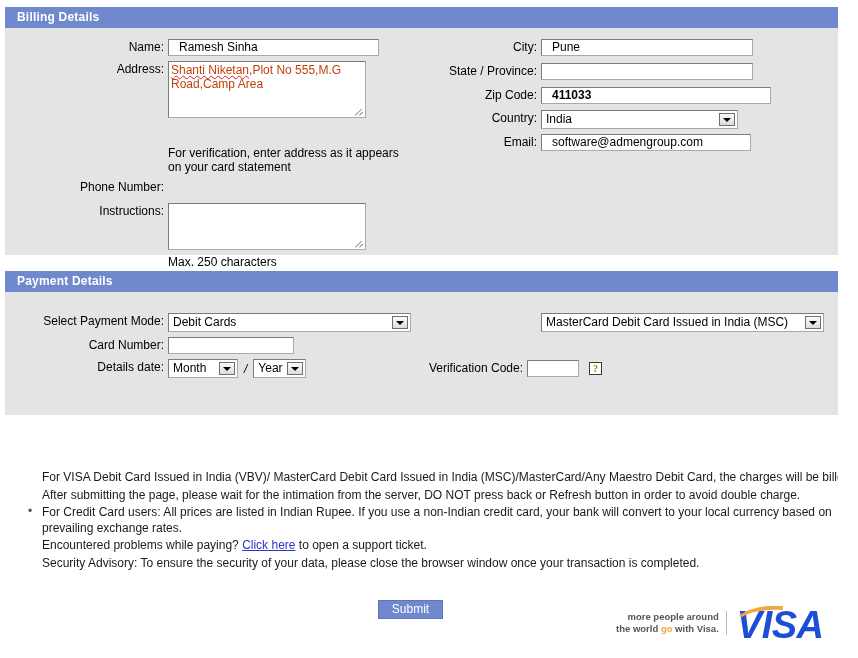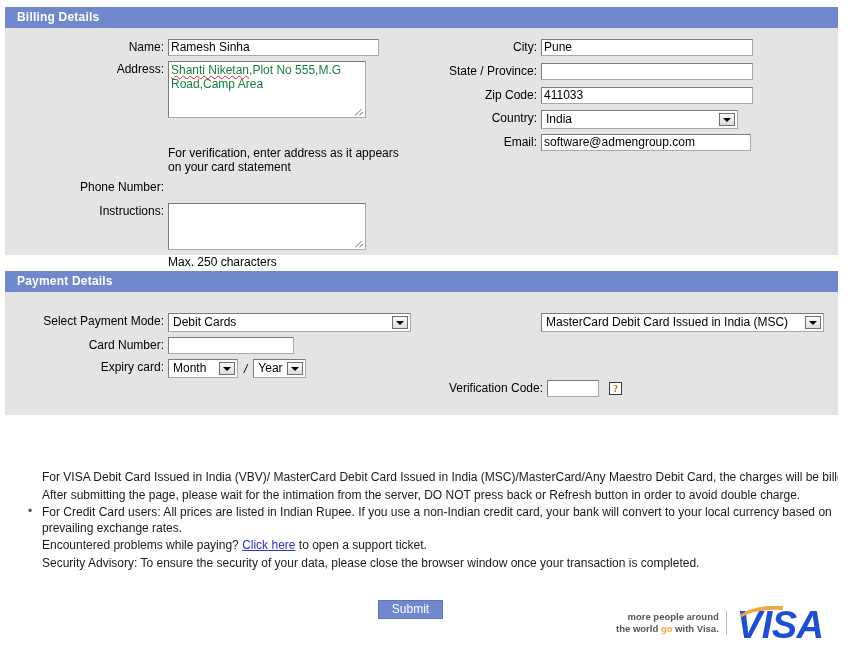--- a/index.html
+++ b/index.html
@@ -76,28 +76,28 @@
   .txt {
     font-family: "Liberation Sans", sans-serif;
     font-size: 12px;
     color: #000;
     background: #ffffff;
     border: 1px solid #a9a9a9;
     border-top-color: #7b7b7b;
     border-left-color: #7b7b7b;
     height: 17px;
     line-height: 17px;
-    padding: 0 2px;
+    padding: 0 10px;
     box-sizing: border-box;
     outline: none;
   }
   .ta {
     font-family: "Liberation Sans", sans-serif;
     font-size: 12px;
-    color: #15803d;
+    color: #c2410c;
     background: #ffffff;
     border: 1px solid #a9a9a9;
     border-top-color: #7b7b7b;
     border-left-color: #7b7b7b;
     padding: 1px 2px;
     box-sizing: border-box;
     resize: none;
     outline: none;
     overflow: hidden;
     line-height: 14px;
@@ -363,21 +363,21 @@
       <div class="field-row" style="left:410px; top:35px;">
         <div class="field-label" style="width:126px;">State / Province:</div>
         <div class="field-control">
           <input class="txt" style="width: 212px;" type="text" value="">
         </div>
       </div>
 
       <div class="field-row" style="left:410px; top:59px;">
         <div class="field-label" style="width:126px;">Zip Code:</div>
         <div class="field-control">
-          <input class="txt" style="width: 212px;" type="text" value="411033">
+          <input class="txt" style="width: 230px; font-weight: bold;" type="text" value="411033">
         </div>
       </div>
 
       <div class="field-row" style="left:410px; top:82px;">
         <div class="field-label" style="width:126px;">Country:</div>
         <div class="field-control">
           <div class="sel" style="width:197px;">
             <span class="sel-text">India</span>
             <span class="sel-btn"></span>
           </div>
@@ -418,35 +418,35 @@
       </div>
 
       <div class="field-row" style="left:0; top:45px;">
         <div class="field-label" style="width:163px;">Card Number:</div>
         <div class="field-control">
           <input class="txt" style="width: 126px;" type="text" value="">
         </div>
       </div>
 
       <div class="field-row" style="left:0; top:67px;">
-        <div class="field-label" style="width:163px;">Expiry card:</div>
+        <div class="field-label" style="width:163px;">Details date:</div>
         <div class="field-control">
           <div class="sel" style="width:70px;">
             <span class="sel-text">Month</span>
             <span class="sel-btn"></span>
           </div>
           <span style="margin:0 6px; font-size:12px; font-style:italic;">/</span>
           <div class="sel" style="width:53px;">
             <span class="sel-text">Year</span>
             <span class="sel-btn"></span>
           </div>
         </div>
       </div>
 
-      <div class="field-row" style="left:416px; top:68px;margin-top:20px;">
+      <div class="field-row" style="left:396px; top:68px;">
         <div class="field-label" style="width:126px;">Verification Code:</div>
         <div class="field-control">
           <input class="txt" style="width: 52px;" type="text" value="">
           <span style="width:10px; display:inline-block;"></span>
           <span class="help-icon">?</span>
         </div>
       </div>
 
     </div>
   </div>

